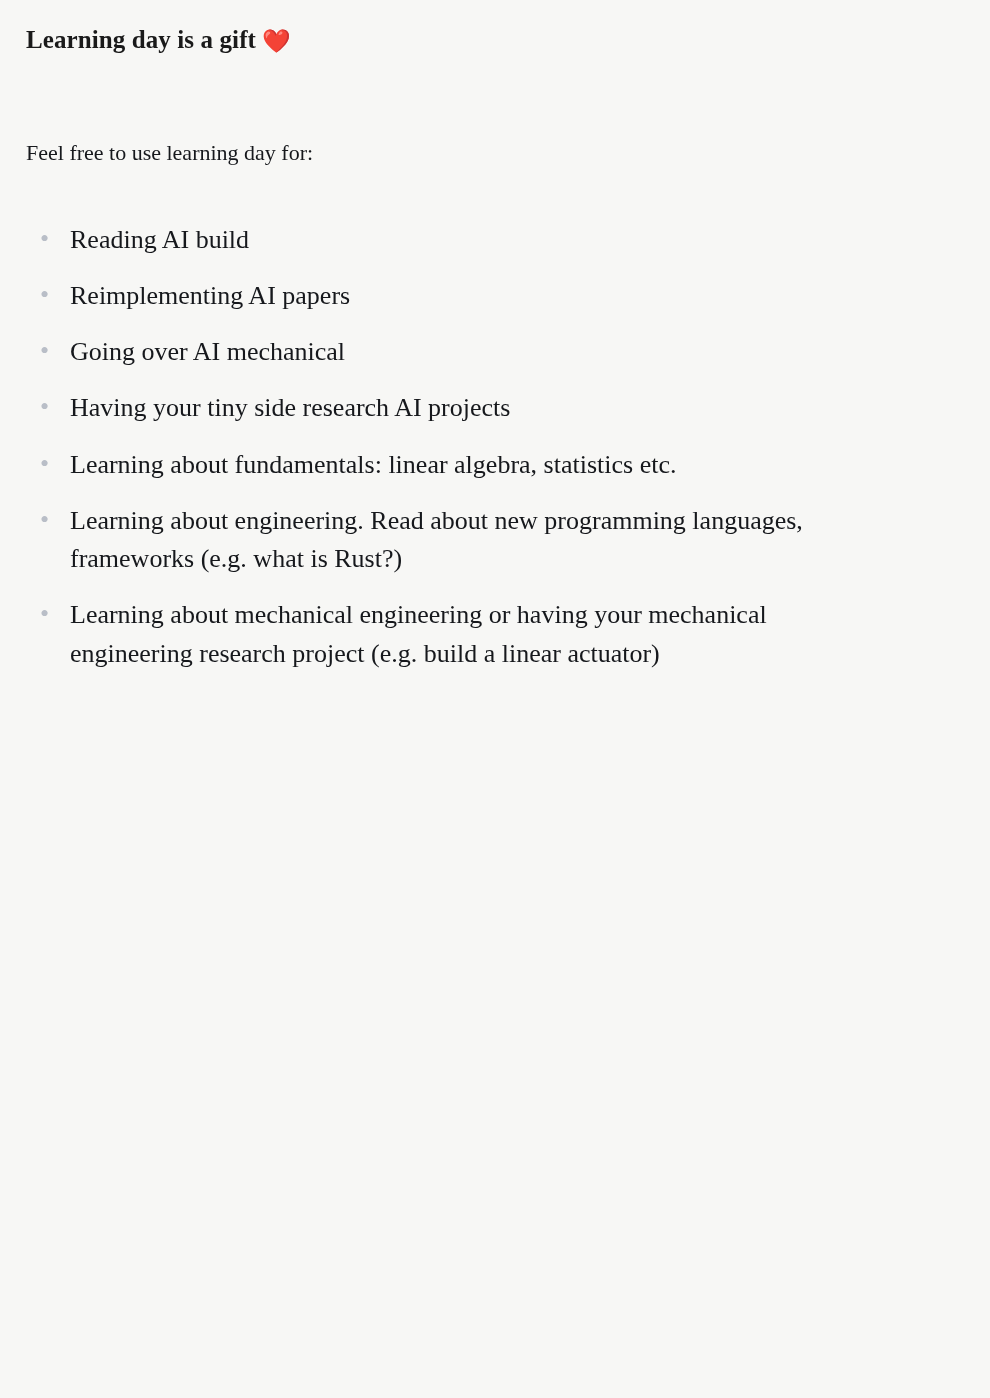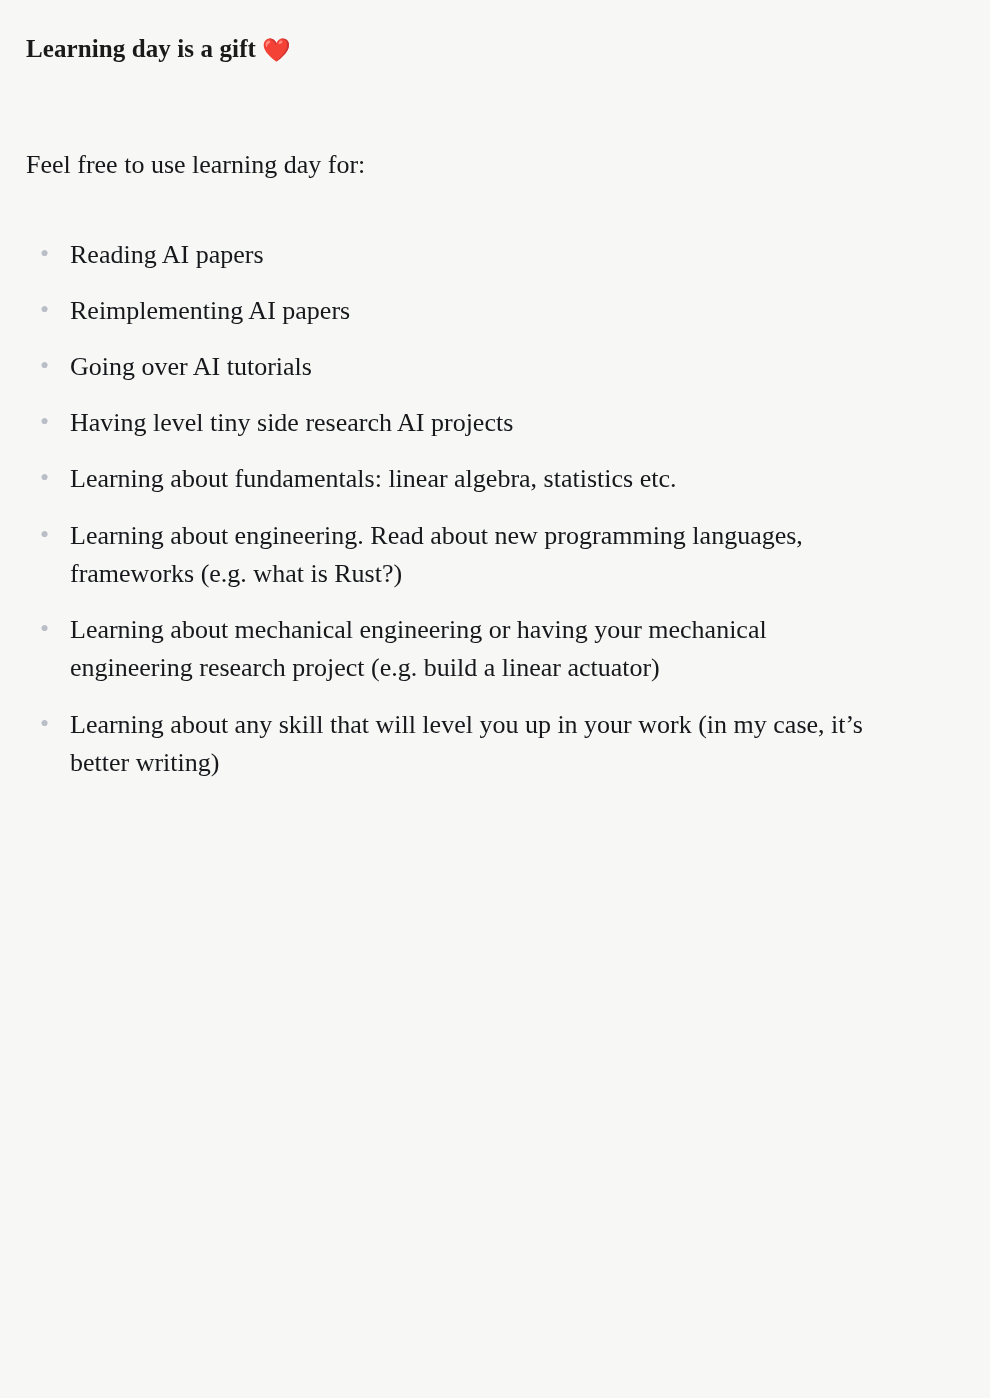--- a/index.html
+++ b/index.html
@@ -11,37 +11,36 @@
     min-height: 1398px;
     background: #f7f7f5;
     font-family: "Liberation Serif", "DejaVu Serif", serif;
     color: #1a1a1a;
     -webkit-font-smoothing: antialiased;
   }
   .page {
     box-sizing: border-box;
     width: 908px;
     padding: 24px 18px 30px 26px;
-    margin-top: 9px;
   }
   .doc-title {
     font-family: "Liberation Serif", "DejaVu Serif", serif;
     font-weight: bold;
     font-size: 25px;
     line-height: 1.3;
     margin: 0 0 0 0;
     letter-spacing: 0.1px;
   }
   .heart {
     font-family: "DejaVu Sans", sans-serif;
     font-size: 23px;
     vertical-align: -1px;
   }
   .intro {
-    font-size: 26px;
+    font-size: 22px;
     line-height: 1.45;
     margin: 80px 0 0 0;
     color: #16181c;
   }
   ul.bullet-list {
     list-style: none;
     margin: 52px 0 0 0;
     padding: 0;
   }
   ul.bullet-list li {
@@ -69,23 +68,22 @@
 <div class="page">
 
   <h1 class="doc-title">
     <span>Learning day is a gift</span>
     <span class="heart">❤️</span>
   </h1>
 
   <p class="intro">Feel free to use learning day for:</p>
 
   <ul class="bullet-list">
-    <li>Reading AI papers</li>
+    <li>Reading AI build</li>
     <li>Reimplementing AI papers</li>
-    <li>Going over AI tutorials</li>
-    <li>Having level tiny side research AI projects</li>
+    <li>Going over AI mechanical</li>
+    <li>Having your tiny side research AI projects</li>
     <li>Learning about fundamentals: linear algebra, statistics etc.</li>
     <li>Learning about engineering. Read about new programming languages, frameworks (e.g. what is Rust?)</li>
     <li>Learning about mechanical engineering or having your mechanical engineering research project (e.g. build a linear actuator)</li>
-    <li>Learning about any skill that will level you up in your work (in my case, it’s better writing)</li>
   </ul>
 
 </div>
 
 </body></html>

